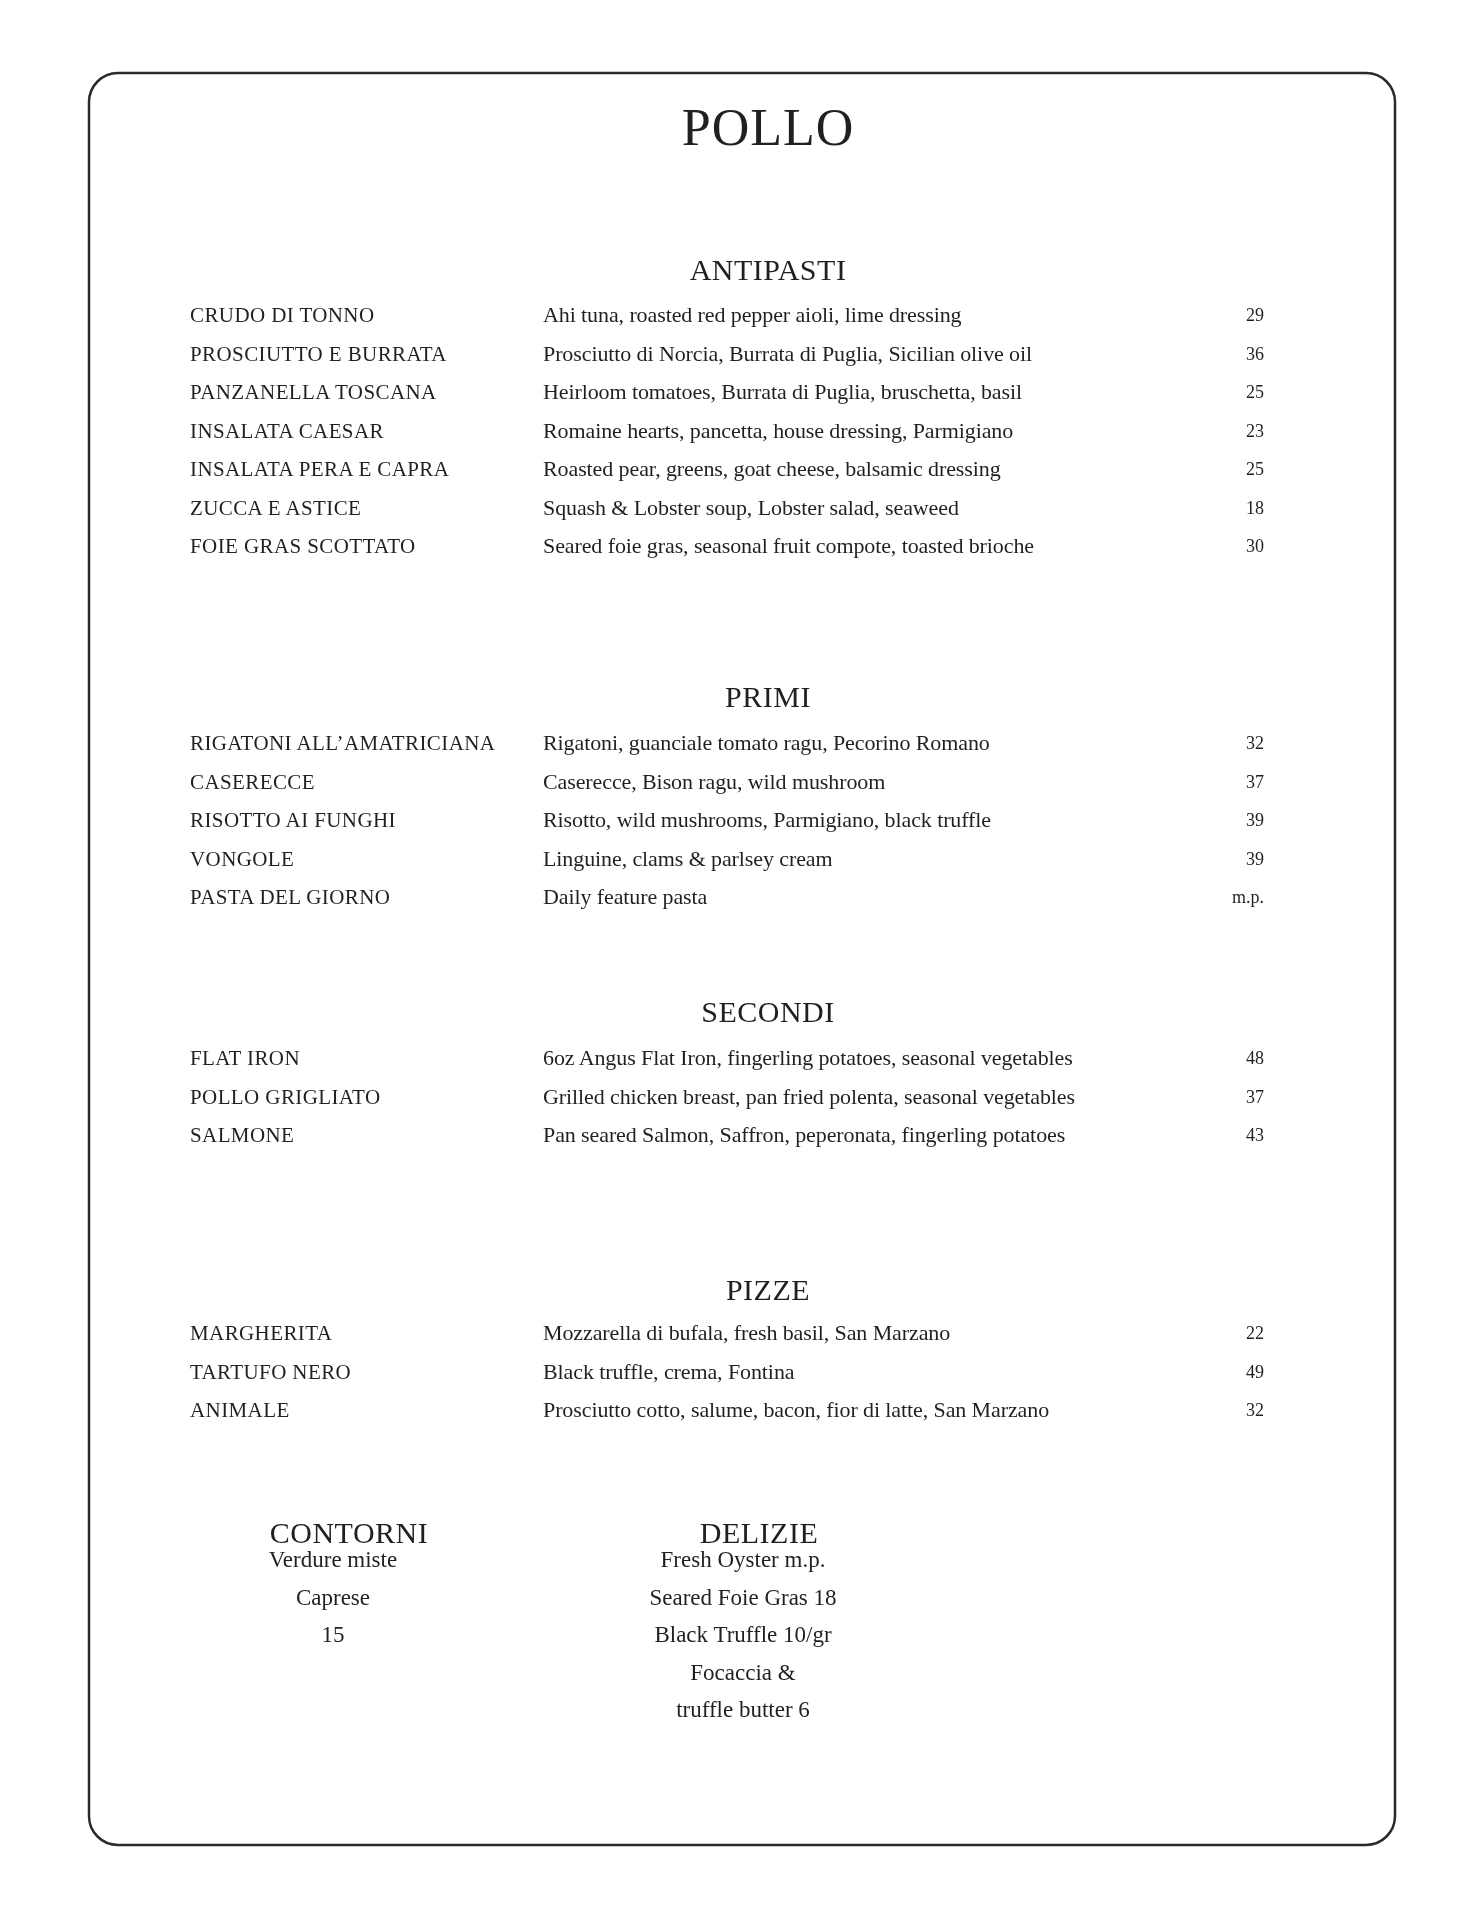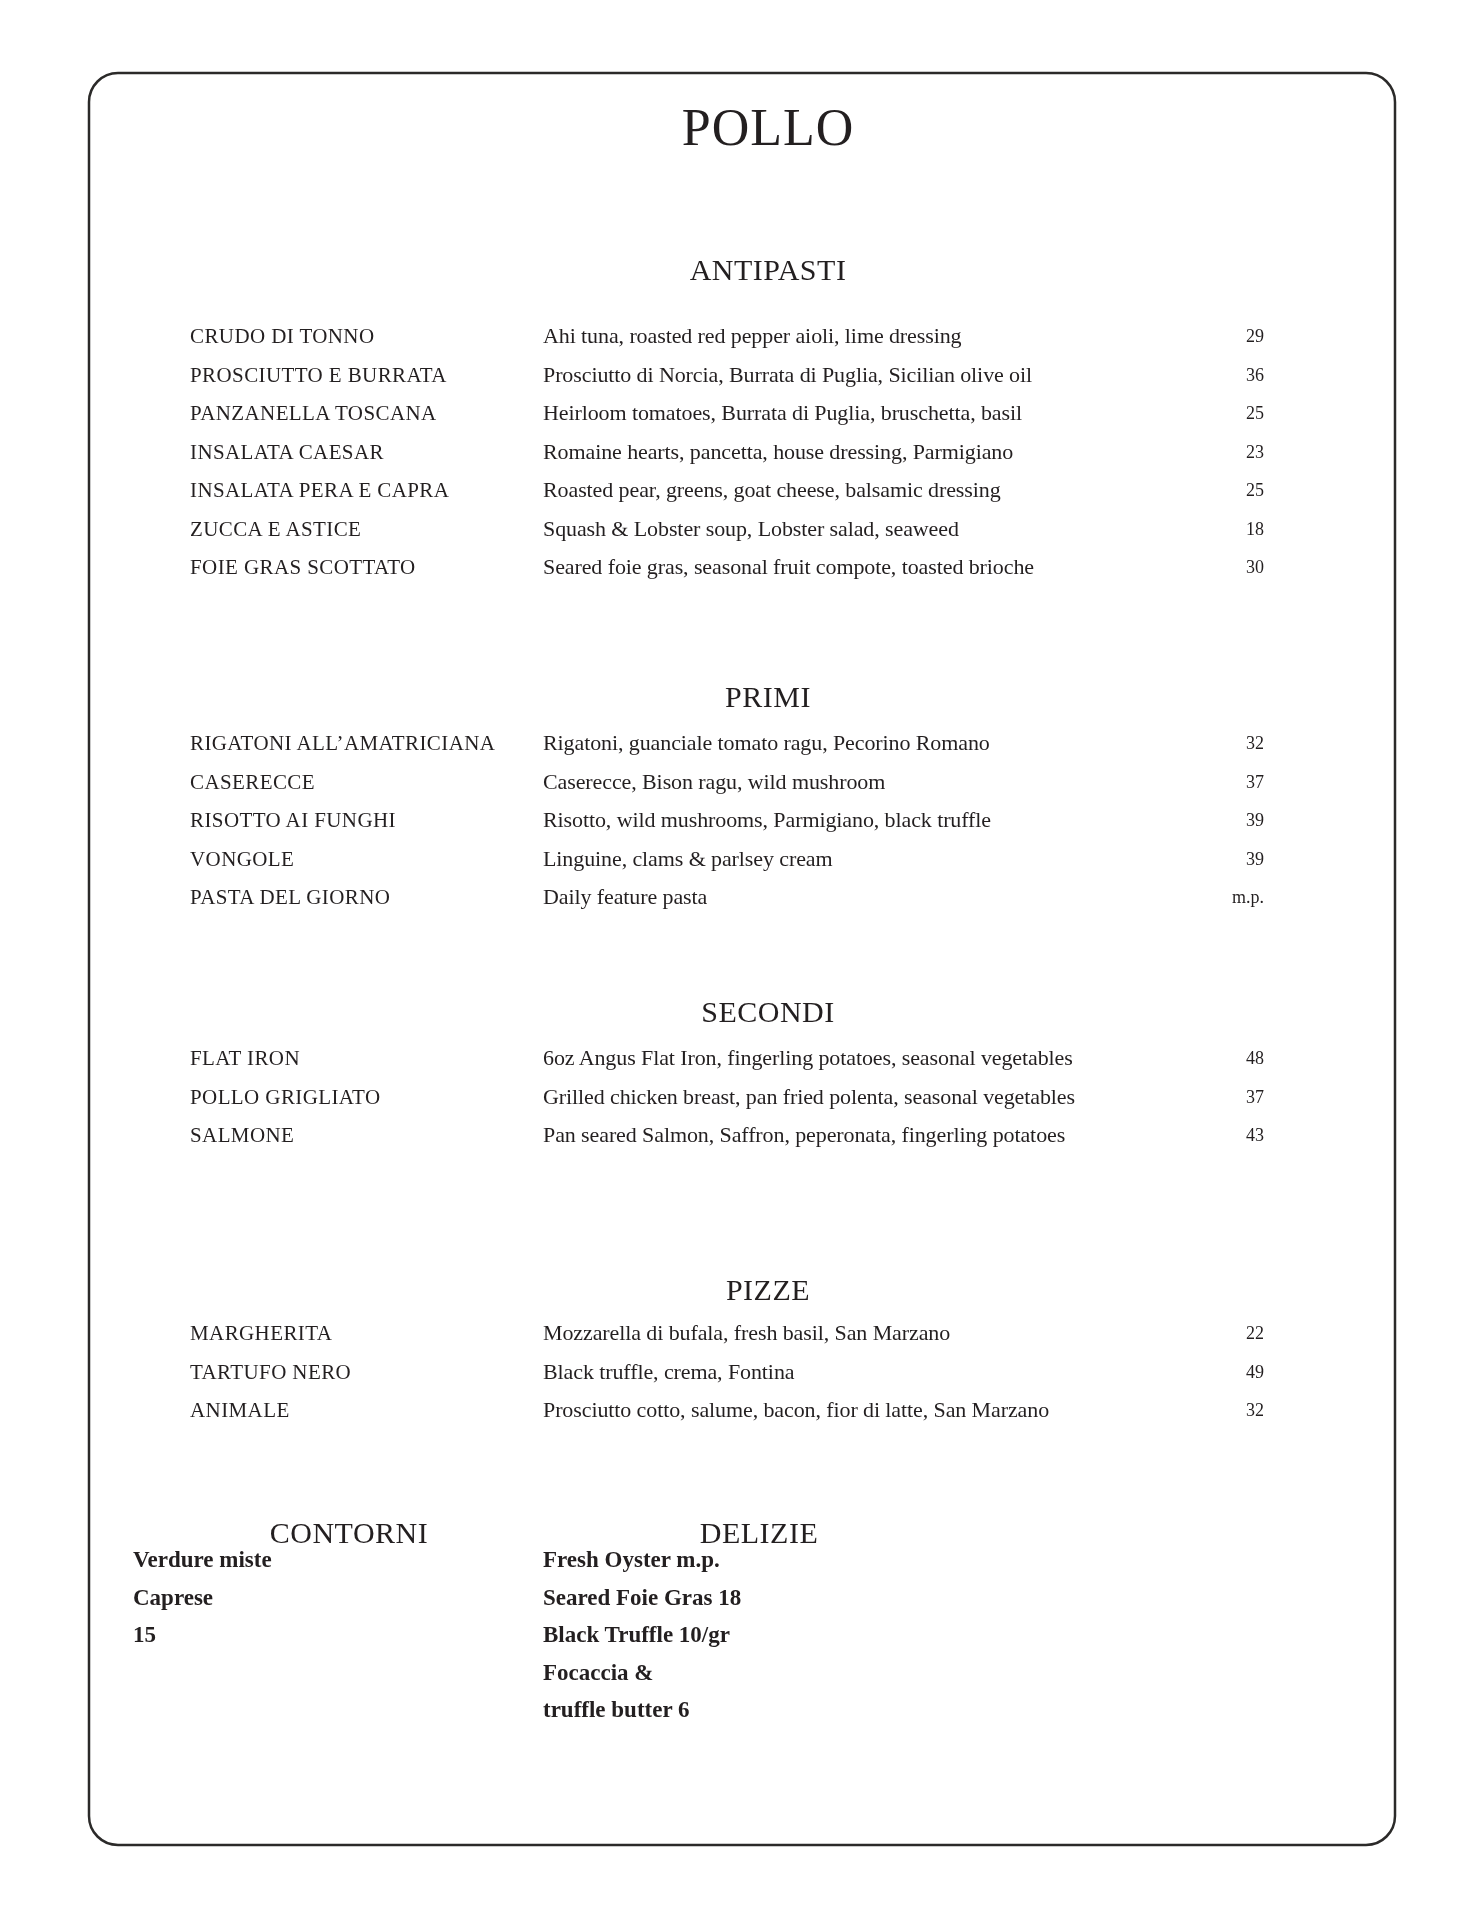--- a/index.html
+++ b/index.html
@@ -18,39 +18,39 @@
     position:absolute; left:368px; width:800px; margin:0;
     text-align:center; font-size:30px; line-height:36px; font-weight:normal;
     letter-spacing:0.5px;
   }
   #h-antipasti { top:252px; }
   #h-primi    { top:679px; }
   #h-secondi  { top:994px; }
   #h-pizze    { top:1272px; }
 
   .rows { position:absolute; left:190px; width:1074px; }
-  #rows-antipasti { top:296px;margin-top:21px; }
+  #rows-antipasti { top:296px; }
   #rows-primi     { top:724px; }
   #rows-secondi   { top:1039px; }
   #rows-pizze     { top:1314px; }
   .row { position:relative; height:38.5px; }
   .item-name  { position:absolute; left:0; top:0; white-space:nowrap;
                 font-size:21px; line-height:38.5px; letter-spacing:0.4px; }
   .item-desc  { position:absolute; left:353px; top:0; white-space:nowrap;
                 font-size:22px; line-height:38.5px; letter-spacing:-0.1px; }
   .item-price { position:absolute; right:0; top:0; text-align:right;
                 font-size:18px; line-height:38.5px; }
 
   .bottom-heading {
     position:absolute; top:1499px; width:400px; margin:16px; text-align:center;
     font-size:30px; line-height:36px; font-weight:normal; letter-spacing:0.5px;
   }
   #h-contorni { left:133px; }
   #h-delizie  { left:543px; }
-  .bottom-lines { position:absolute; top:1541px; width:400px; text-align:left;font-weight:bold; }
+  .bottom-lines { position:absolute; top:1541px; width:400px; text-align:center; }
   #lines-contorni { left:133px; }
   #lines-delizie  { left:543px; }
   .bottom-line { font-size:23px; line-height:37.6px; white-space:nowrap; }
 </style>
 </head>
 <body>
 
 <div class="page">
 
   <svg class="border-svg" viewBox="0 0 1484 1920" xmlns="http://www.w3.org/2000/svg" aria-hidden="true">

